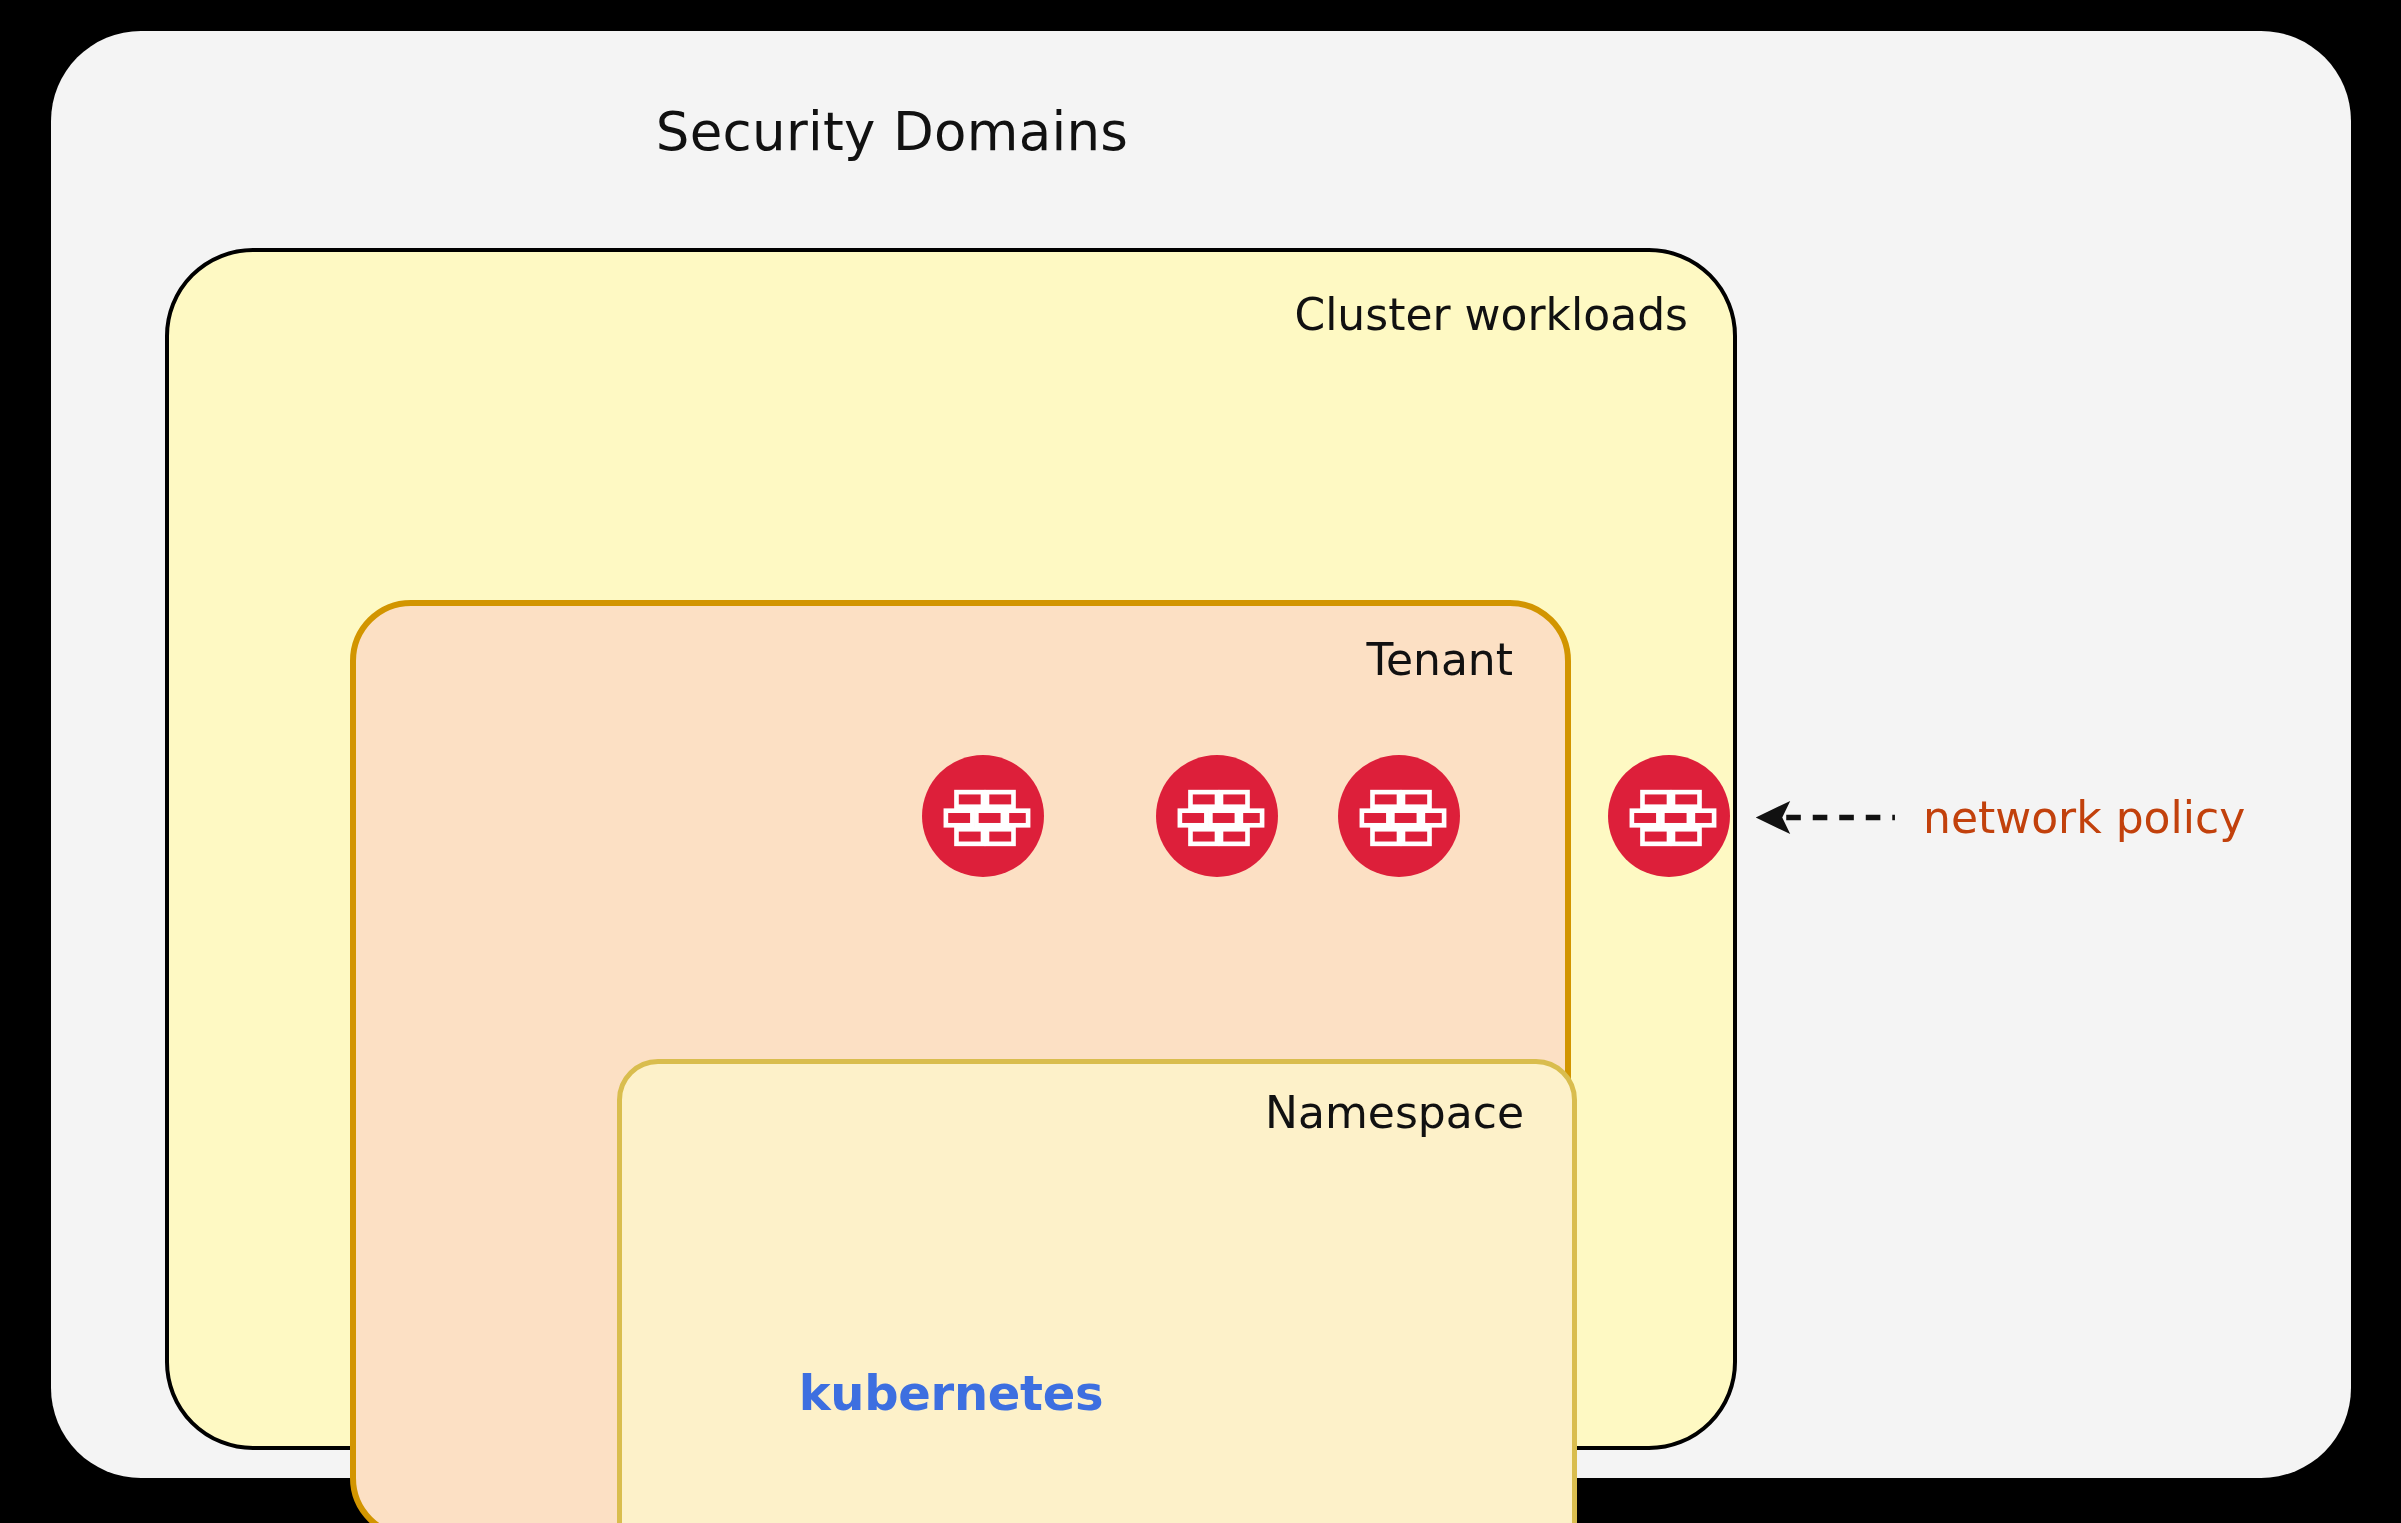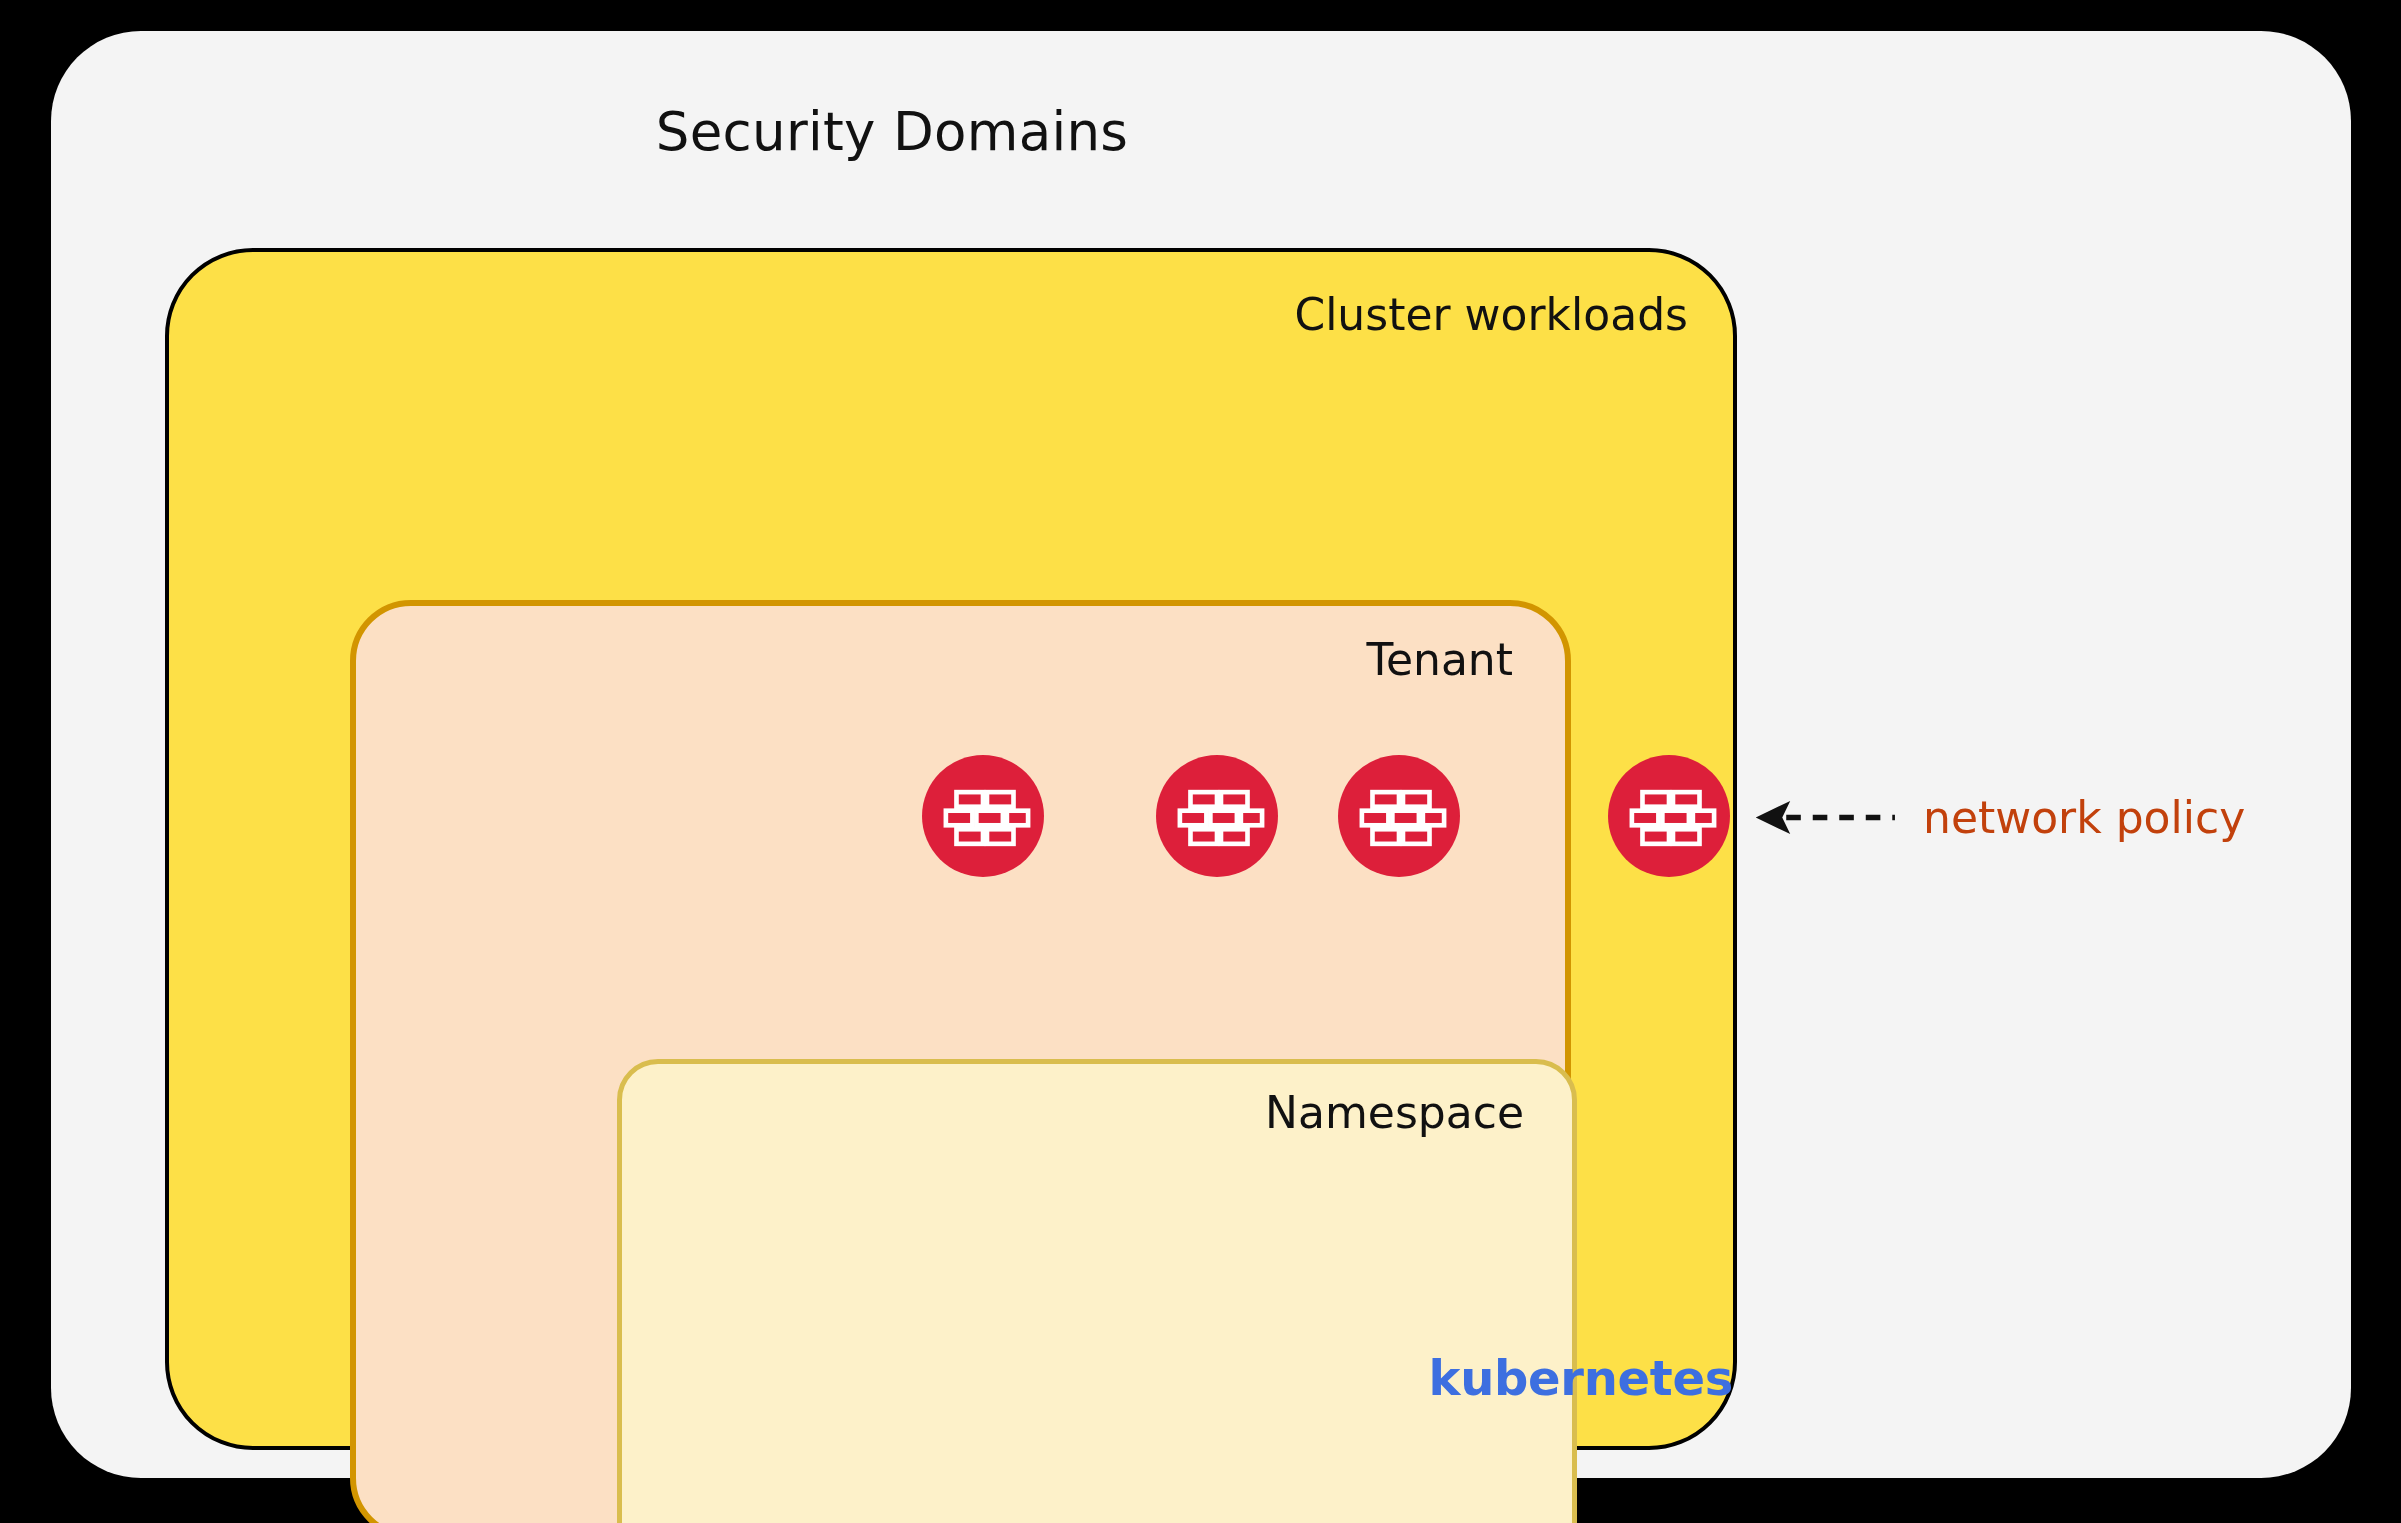--- a/index.html
+++ b/index.html
@@ -47,42 +47,42 @@
     white-space: nowrap;
   }
 
   
   .cluster-box {
     position: absolute;
     left: 114px;
     top: 217px;
     width: 1572px;
     height: 1202px;
-    background: #fde047;
+    background: #fef9c3;
     border: 4.7px solid #000000;
     border-radius: 88px;
     box-sizing: border-box;
   }
 
   .label-cluster {
     position: absolute;
     right: 45px;
     top: 41px;
     font-size: 44px;
     line-height: 1;
     color: #111111;
     white-space: nowrap;
   }
 
   .label-kubernetes {
     position: absolute;
     left: 0;
     right: 0;
-    bottom: 44px;
-    text-align: right;
+    bottom: 29px;
+    text-align: center;
     font-size: 48px;
     line-height: 1;
     font-weight: bold;
     color: #3d6fe0;
     letter-spacing: -0.3px;
     white-space: nowrap;
   }
 
   
   .tenant-box {

